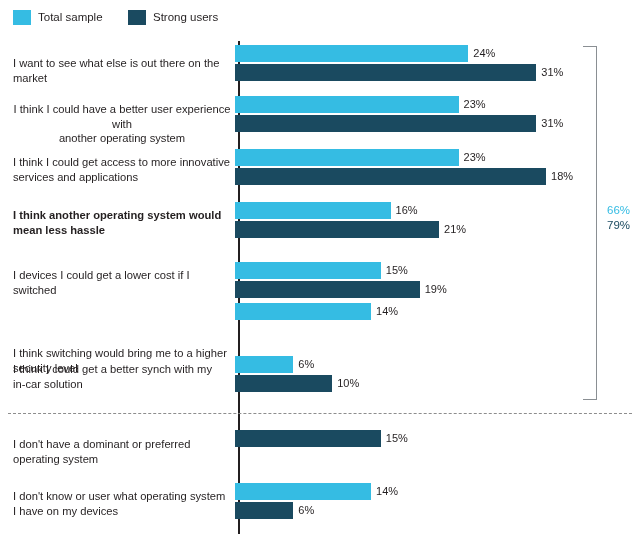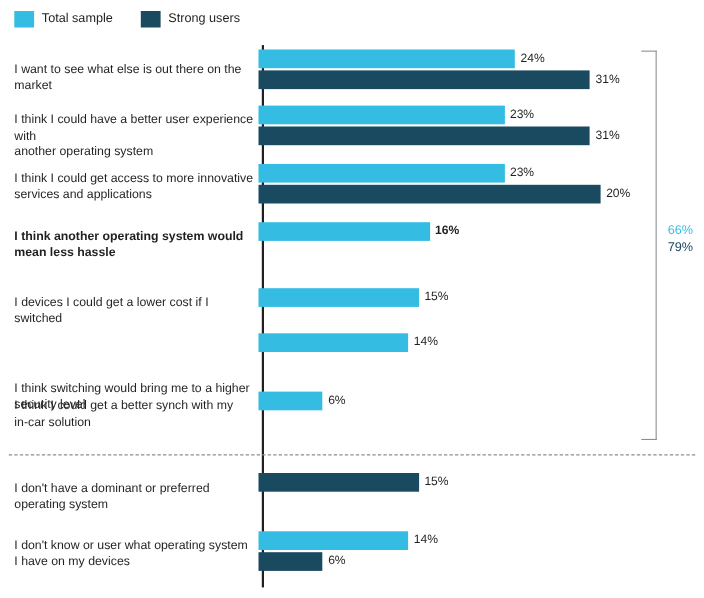--- a/index.html
+++ b/index.html
@@ -163,21 +163,21 @@
             <div class="bar" style="width: 233.28px; background: rgb(53, 188, 227);"></div>
             <div class="bar-value" style="left: 238.28px;">24%</div>
           </div>
           <div class="bar-wrap">
             <div class="bar" style="width: 301.32px; background: rgb(26, 74, 96);"></div>
             <div class="bar-value" style="left: 306.32px;">31%</div>
           </div>
         </div>
       </div>
       <div class="chart-row" style="top: 96px;">
-        <div class="row-label" style="top: 6px;">I think I could have a better user experience with
+        <div class="row-label" style="top: 6px; text-align: center;">I think I could have a better user experience with
 another operating system</div>
         <div class="bars">
           <div class="bar-wrap">
             <div class="bar" style="width: 223.56px; background: rgb(53, 188, 227);"></div>
             <div class="bar-value" style="left: 228.56px;">23%</div>
           </div>
           <div class="bar-wrap">
             <div class="bar" style="width: 301.32px; background: rgb(26, 74, 96);"></div>
             <div class="bar-value" style="left: 306.32px;">31%</div>
           </div>
@@ -186,60 +186,72 @@
       <div class="chart-row" style="top: 149px;">
         <div class="row-label" style="top: 6px;">I think I could get access to more innovative
 services and applications</div>
         <div class="bars">
           <div class="bar-wrap">
             <div class="bar" style="width: 223.56px; background: rgb(53, 188, 227);"></div>
             <div class="bar-value" style="left: 228.56px;">23%</div>
           </div>
           <div class="bar-wrap">
             <div class="bar" style="width: 311.04px; background: rgb(26, 74, 96);"></div>
-            <div class="bar-value" style="left: 316.04px;">20%</div>
+            <div class="bar-value" style="left: 316.04px;">18%</div>
           </div>
         </div>
       </div>
       <div class="chart-row" style="top: 202px;">
         <div class="row-label" style="top: 6px; font-weight: bold;">I think another operating system would
 mean less hassle</div>
         <div class="bars">
           <div class="bar-wrap">
             <div class="bar" style="width: 155.52px; background: rgb(53, 188, 227);"></div>
-            <div class="bar-value" style="left: 160.52px; font-weight: bold;">16%</div>
+            <div class="bar-value" style="left: 160.52px;">16%</div>
+          </div>
+          <div class="bar-wrap">
+            <div class="bar" style="width: 204.12px; background: rgb(26, 74, 96);"></div>
+            <div class="bar-value" style="left: 209.12px;">21%</div>
           </div>
         </div>
       </div>
       <div class="chart-row" style="top: 262px;">
         <div class="row-label" style="top: 6px;">I devices I could get a lower cost if I switched</div>
         <div class="bars">
           <div class="bar-wrap">
             <div class="bar" style="width: 145.8px; background: rgb(53, 188, 227);"></div>
             <div class="bar-value" style="left: 150.8px;">15%</div>
+          </div>
+          <div class="bar-wrap">
+            <div class="bar" style="width: 184.68px; background: rgb(26, 74, 96);"></div>
+            <div class="bar-value" style="left: 189.68px;">19%</div>
           </div>
         </div>
       </div>
       <div class="chart-row" style="top: 303px;">
         <div class="row-label" style="top: 7px; margin-top: 36px;">I think switching would bring me to a higher
 security level</div>
         <div class="bars">
           <div class="bar-wrap">
             <div class="bar" style="width: 136.08px; background: rgb(53, 188, 227);"></div>
             <div class="bar-value" style="left: 141.08px;">14%</div>
           </div>
         </div>
       </div>
       <div class="chart-row" style="top: 356px;">
         <div class="row-label" style="top: 6px;">I think I could get a better synch with my
 in-car solution</div>
         <div class="bars">
           <div class="bar-wrap">
             <div class="bar" style="width: 58.32px; background: rgb(53, 188, 227);"></div>
             <div class="bar-value" style="left: 63.32px;">6%</div>
+          </div>
+          <div class="bar-wrap">
+            <div class="bar" style="width: 97.2px; background: rgb(26, 74, 96);"></div>
+            <div class="bar-value" style="left: 102.2px;">10%</div>
           </div>
         </div>
       </div>
       <div class="chart-row" style="top: 430px;">
         <div class="row-label" style="top: 7px;">I don't have a dominant or preferred
 operating system</div>
         <div class="bars">
           <div class="bar-wrap">
             <div class="bar" style="width: 145.8px; background: rgb(26, 74, 96);"></div>
             <div class="bar-value" style="left: 150.8px;">15%</div>

